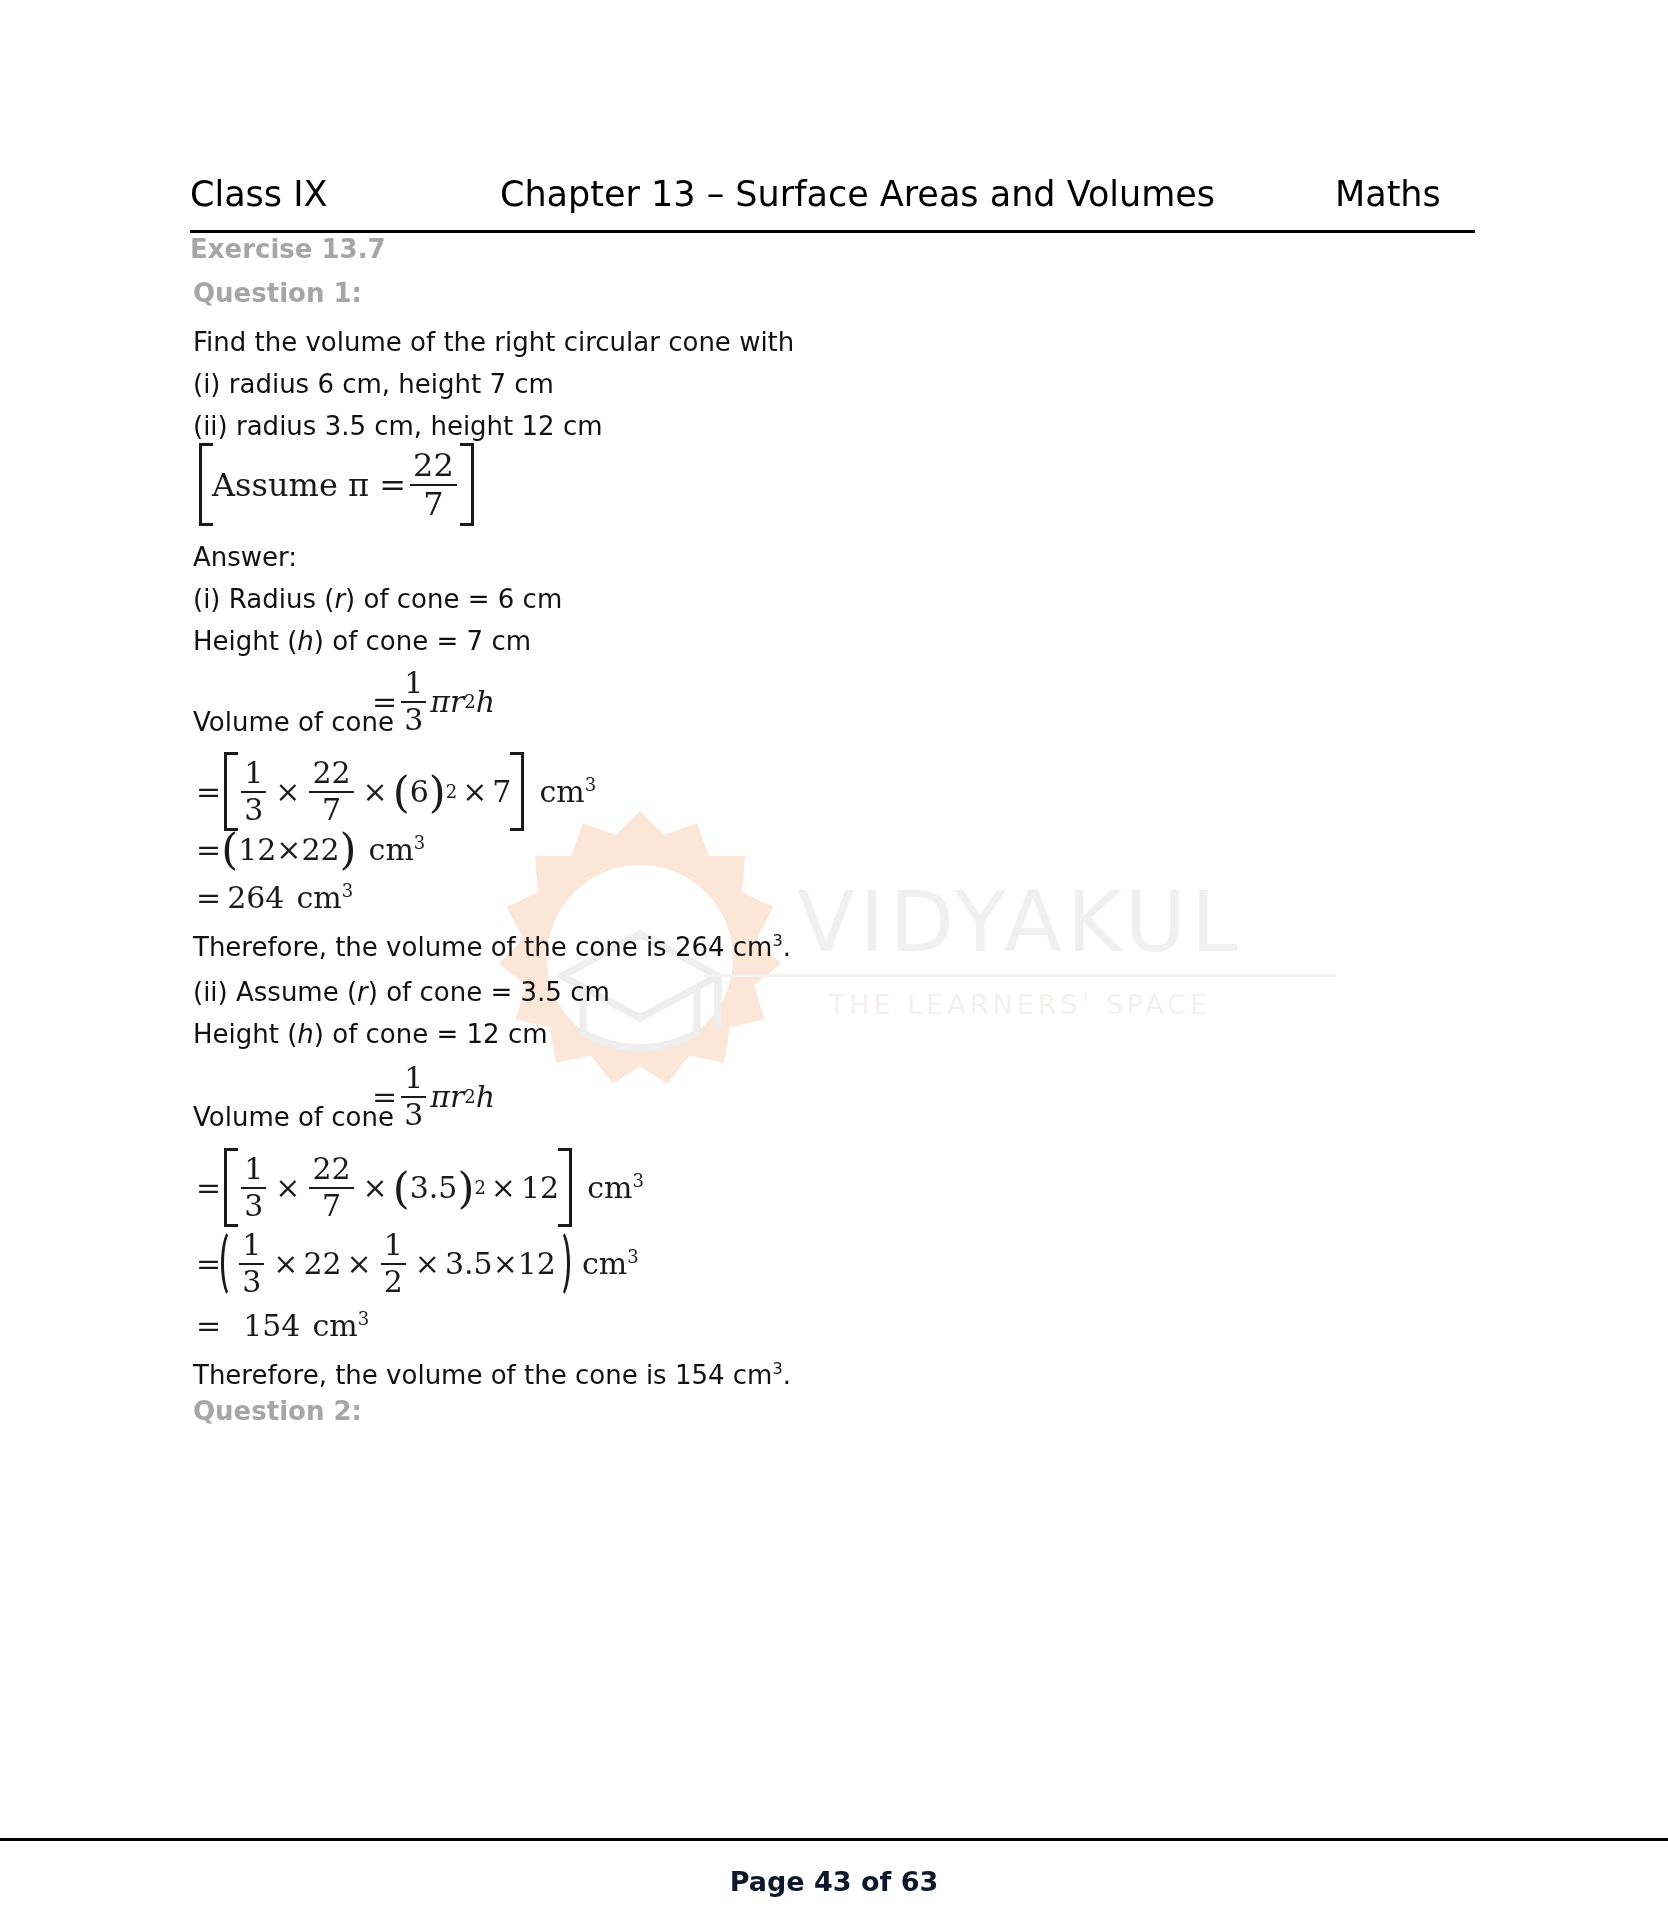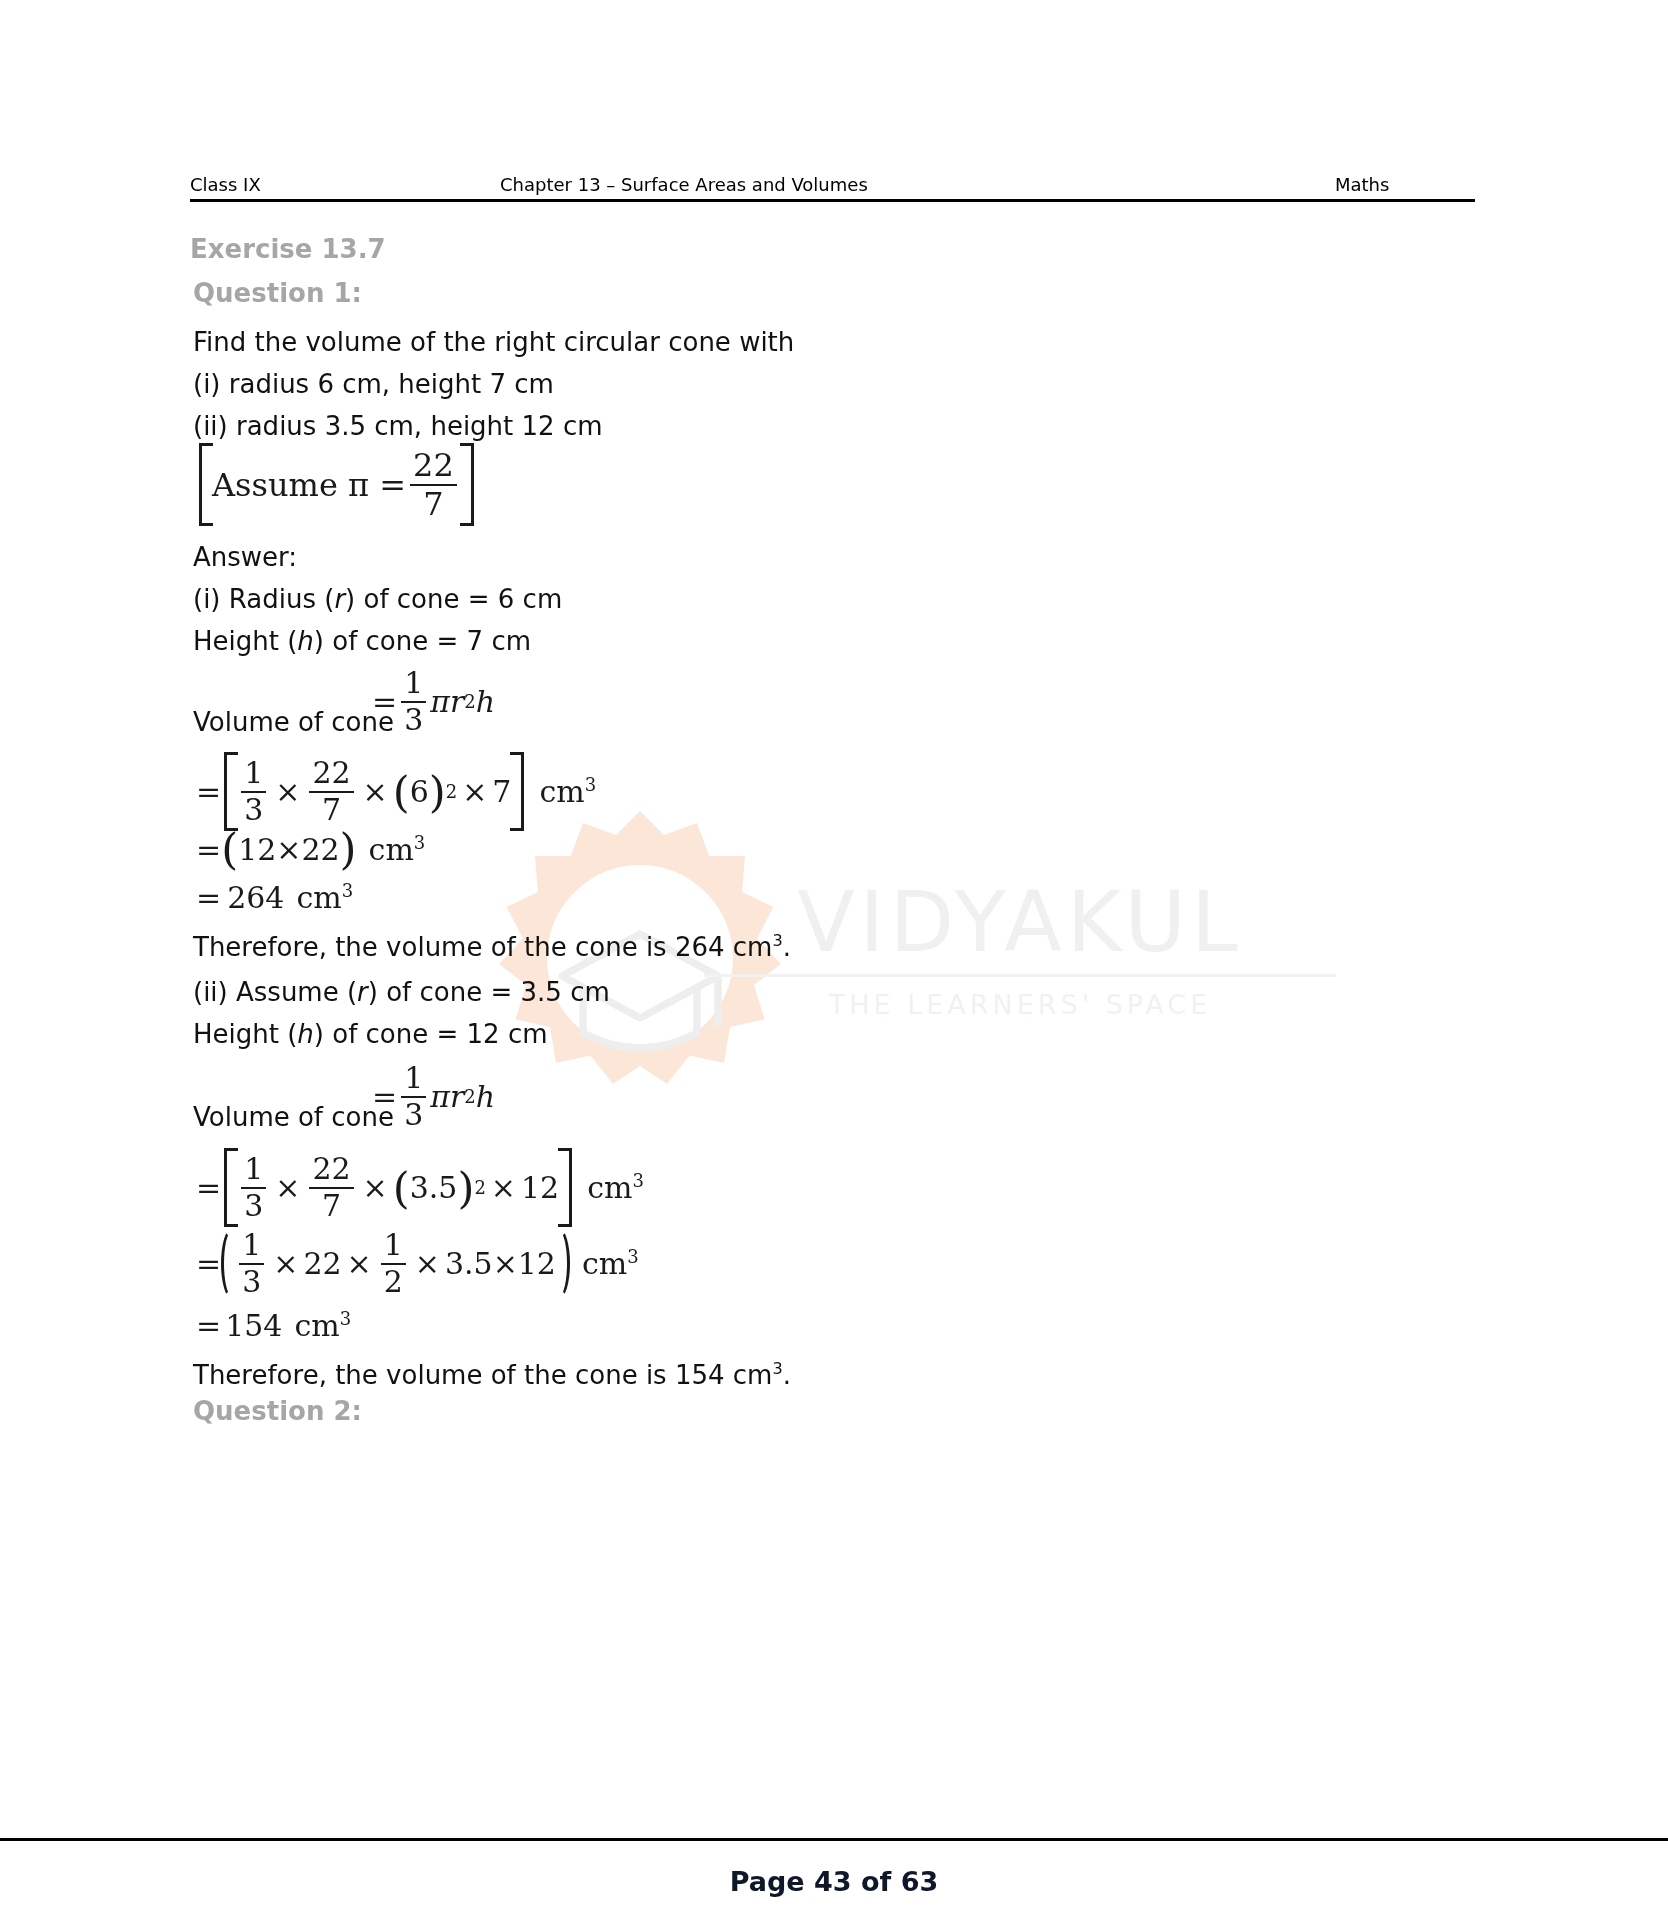--- a/index.html
+++ b/index.html
@@ -71,25 +71,25 @@
     z-index: 2;
   }
 
   
   .doc-header {
     position: absolute;
     left: 190px;
     top: 174px;
     width: 1285px;
     border-bottom: 3px solid #000;
-    padding-bottom: 4px;
+    padding-bottom: 16px;
     display: flex;
     align-items: flex-start;
     font-family: "DejaVu Sans", sans-serif;
-    font-size: 18px;
+    font-size: 35px;
   }
   .hdr-class { width: 250px; }
   .hdr-chapter { flex: 1; text-align: left; margin-left: 60px; white-space: nowrap;}
   .hdr-subject { width: 140px; text-align: left; }
 
   .exercise-title {
     position: absolute;
     left: 190px;
     top: 234px;
     width: 1285px;
@@ -405,21 +405,21 @@
           <span class="den">2</span>
         </span>
         <span class="times">×</span>
         <span>3.5×12</span>
       </span>
       <span class="unit"><span>cm</span><sup>3</sup></span>
     </div>
 
     <div class="math" style="left:196px; top:1308px;">
       <span>=</span>
-      <span style="margin-left:4px">154</span>
+      <span style="margin-left:22px">154</span>
       <span class="unit"><span>cm</span><sup>3</sup></span>
     </div>
 
     <div class="body-line" style="top:1352px">
       <span>Therefore, the volume of the cone is 154 cm</span><sup>3</sup><span>.</span>
     </div>
 
     <div class="q-label" style="top:1396px">Question 2:</div>
 
     <div class="doc-footer">

